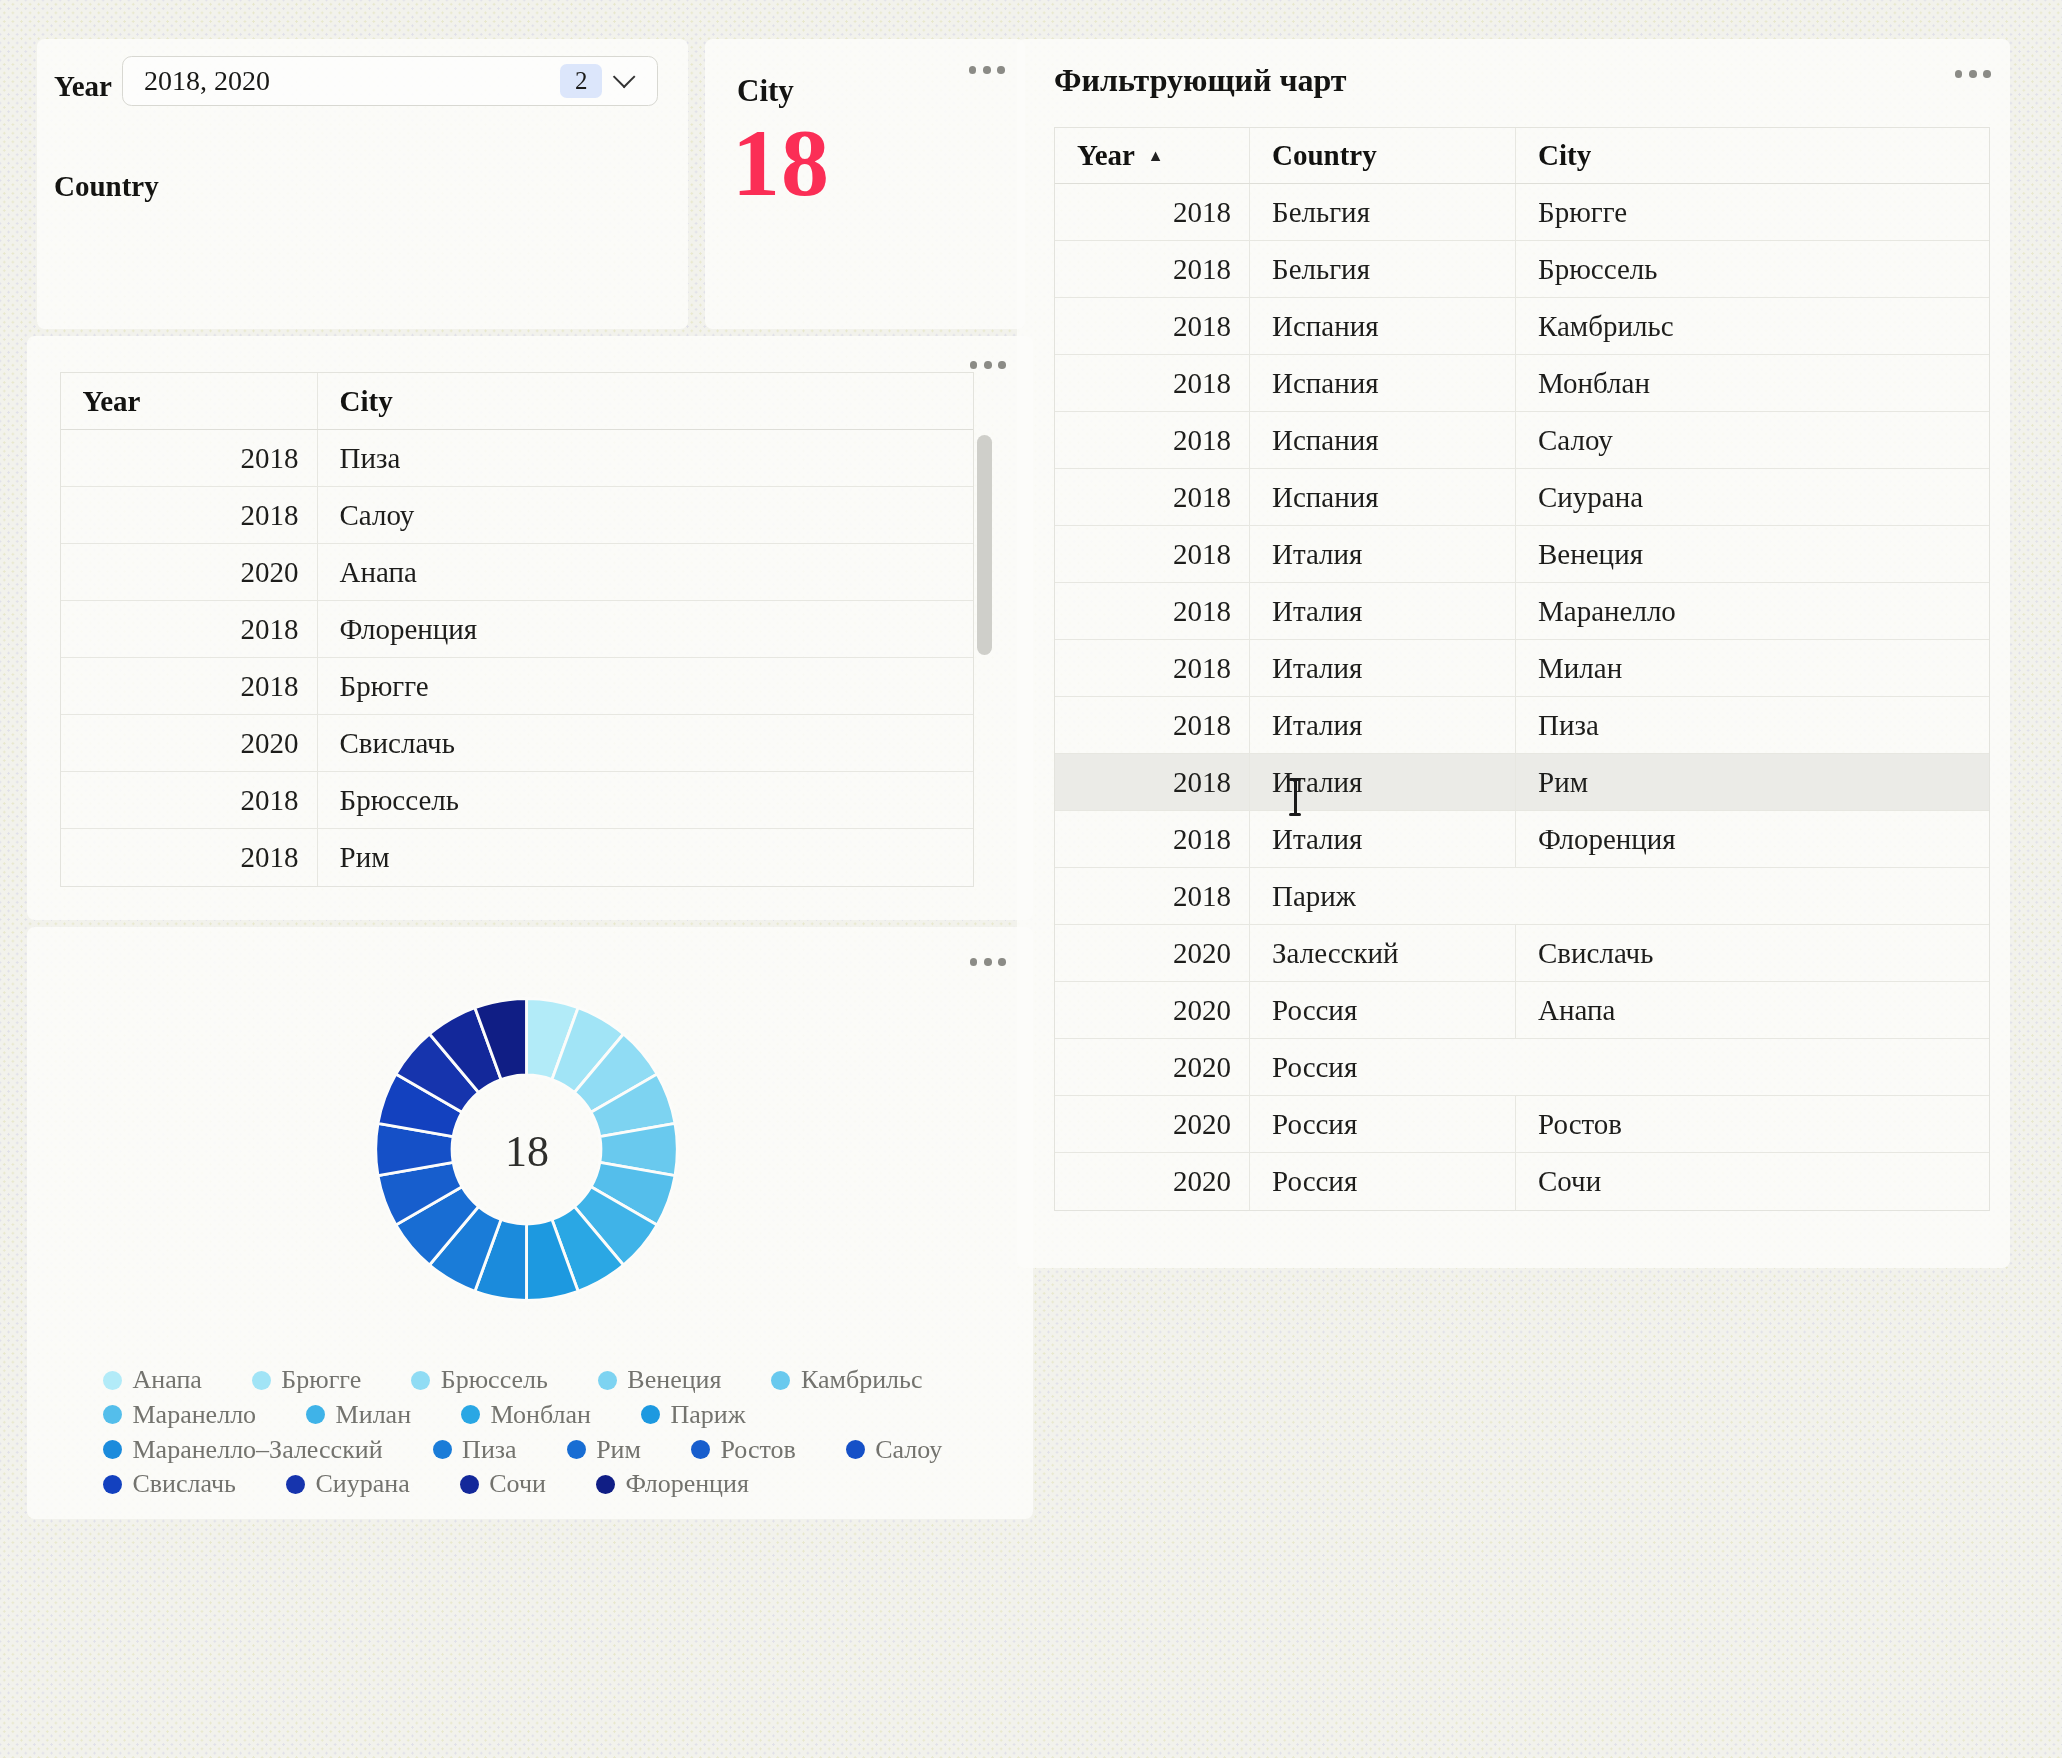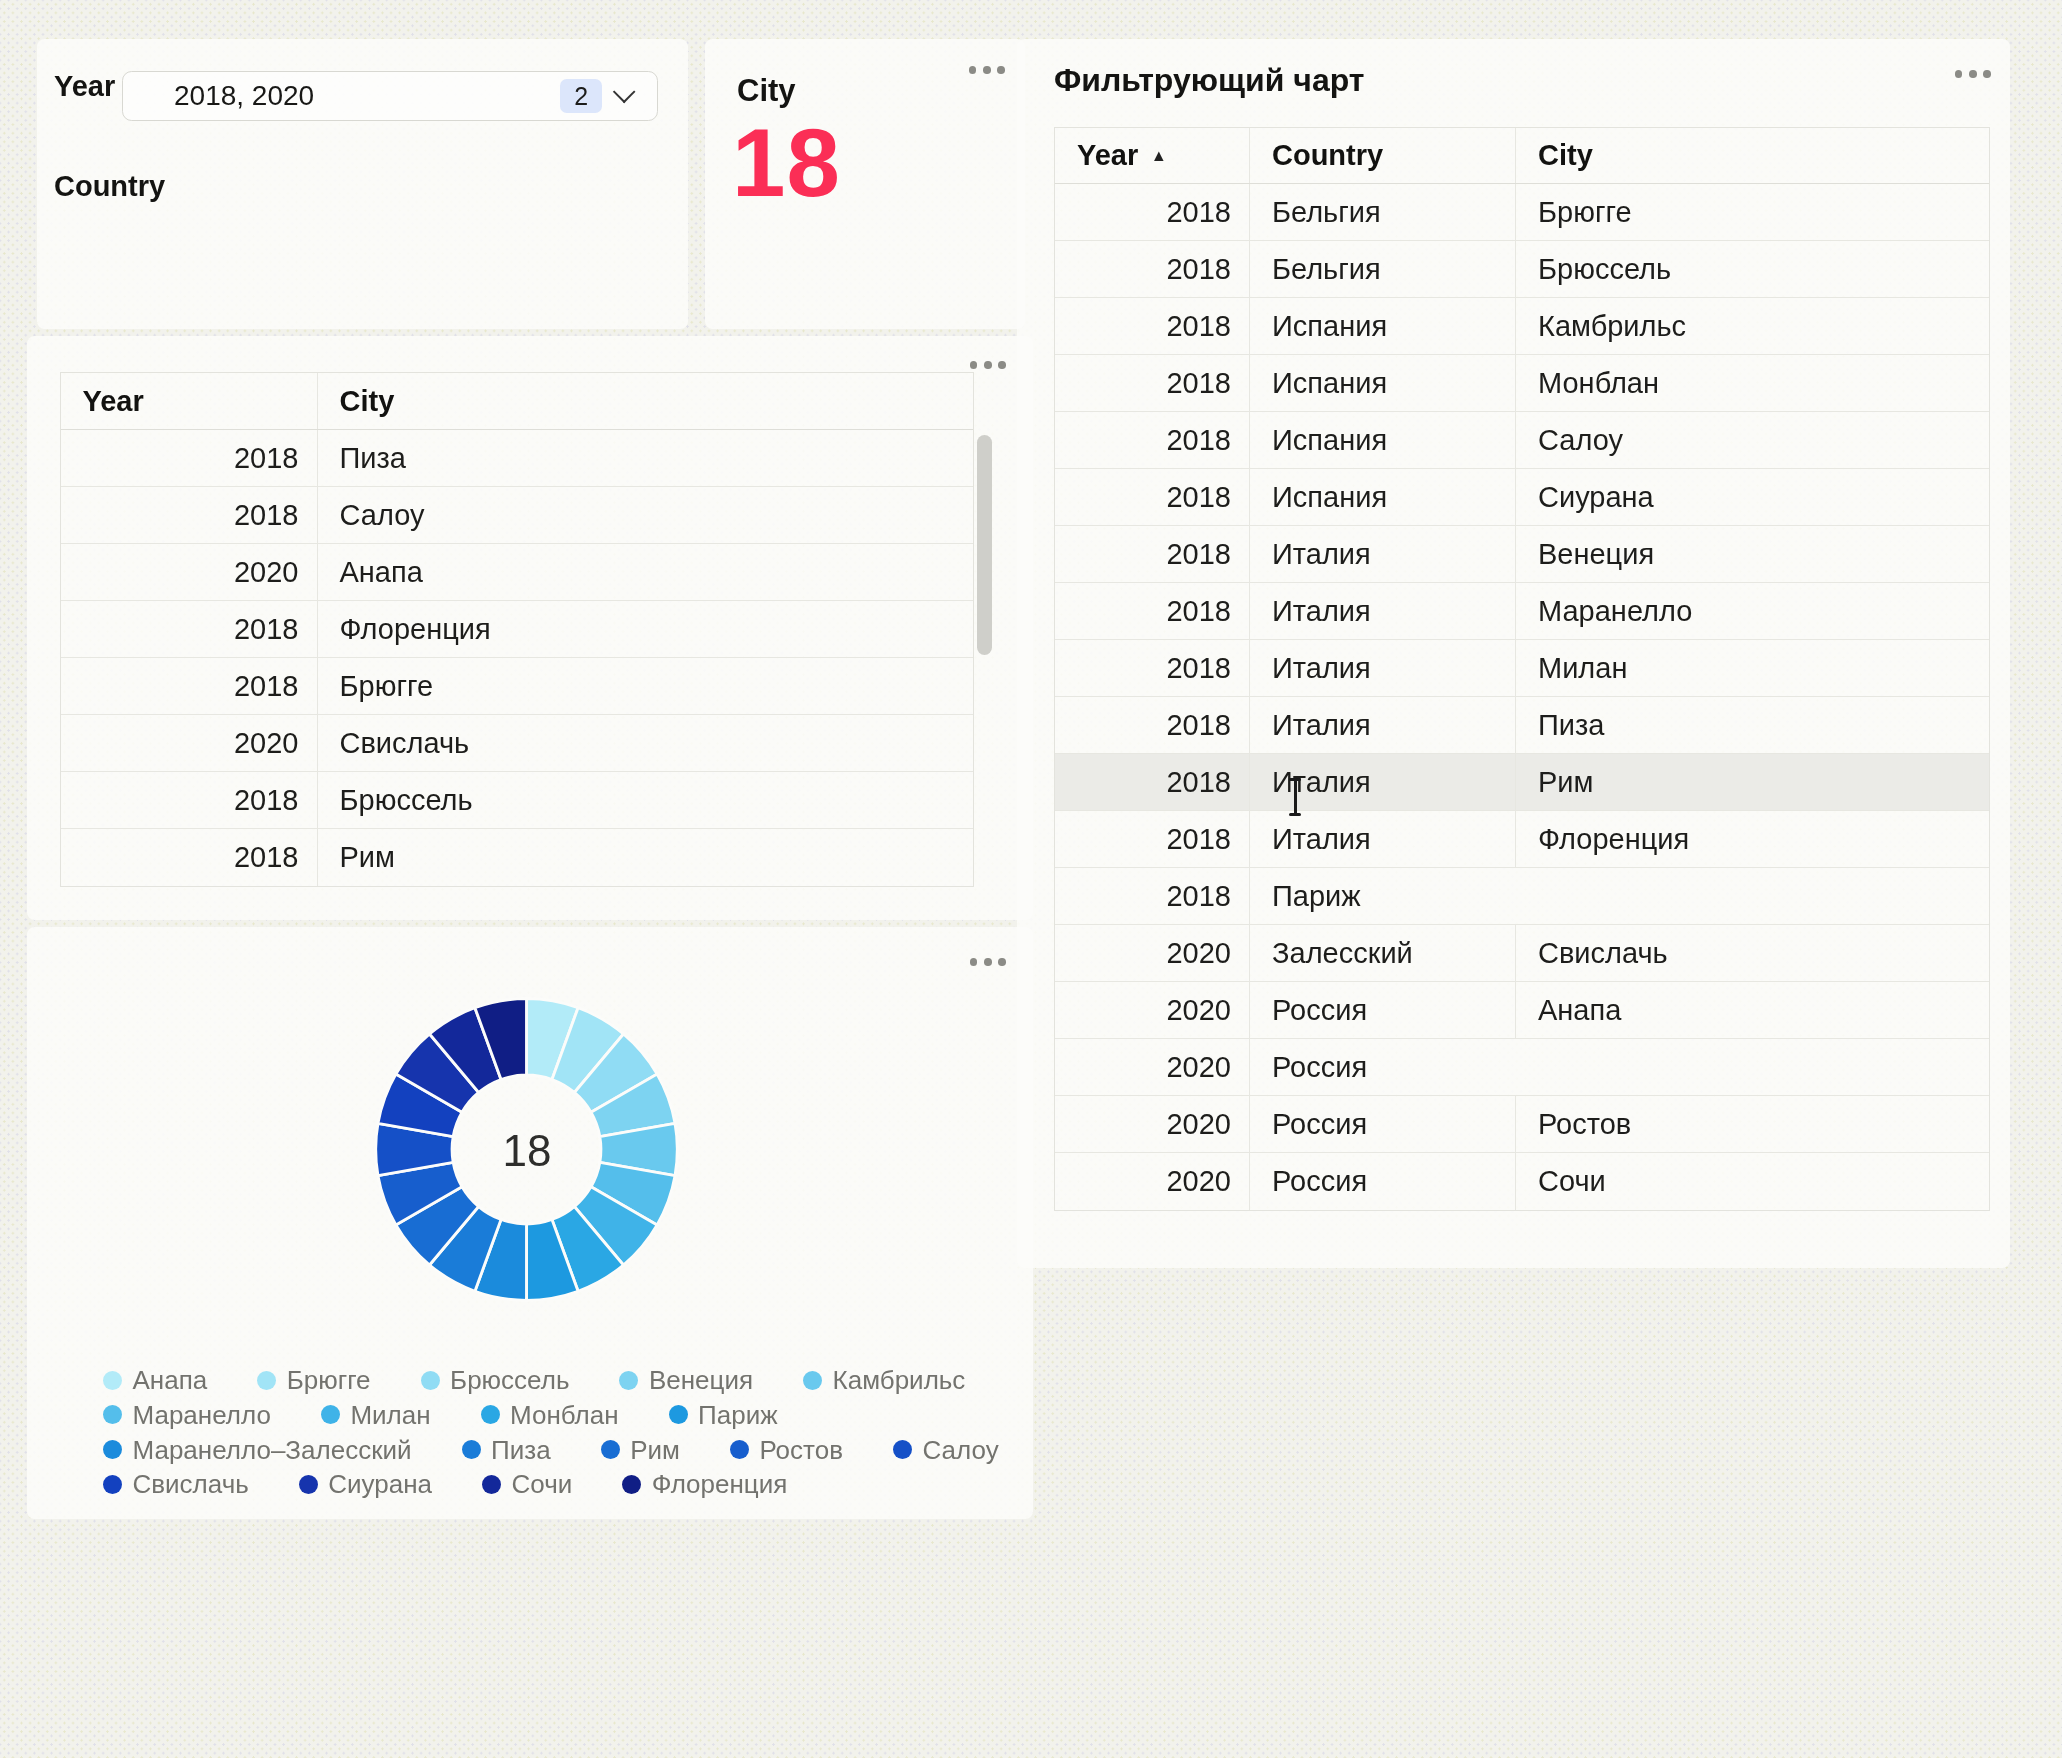--- a/index.html
+++ b/index.html
@@ -8,21 +8,21 @@
     font-family:"Liberation Sans","DejaVu Sans",sans-serif;
     background-color:#f2f2ec;
     background-image:
       radial-gradient(circle, rgba(200,200,110,0.25) 1.1px, transparent 1.3px),
       radial-gradient(circle, rgba(150,150,215,0.20) 1.1px, transparent 1.3px);
     background-size:8.6px 8.6px, 8.6px 8.6px;
     background-position:0 0, 4.3px 4.3px;
     color:#1b1b19;
     overflow:hidden;
   }
-  .page { position:relative; width:1864px; height:1759px; }
+  .page { position:relative; width:1864px; height:1759px;font-family:Liberation Serif, serif; }
   .card { position:absolute; background:rgba(252,252,249,0.88); border-radius:7.6px; }
 
   
   .menu-dots { position:absolute; display:flex; gap:6.7px; cursor:pointer; }
   .menu-dots i { width:7.6px; height:7.6px; border-radius:50%; background:#8b8b86; }
 
   
   .flt-label { position:absolute; font-size:29px; font-weight:bold; color:#141412; }
   .select {
     position:absolute; height:50px; border:1.9px solid #d8d8d2; border-radius:9.6px;
@@ -81,21 +81,21 @@
   .ibeam .cap { position:absolute; left:1px; width:12.4px; height:2.9px; background:#1a1a1a; border-radius:1.9px; }
   .ibeam .cap.t { top:0; } .ibeam .cap.b { bottom:0; }
 </style>
 </head>
 <body>
 
 <div class="page">
 
   <div class="card" style="left:37px; top:39px; width:651px; height:290px;">
     <div class="flt-label" style="left:17px; top:31px;">Year</div>
-    <div class="select" style="left:85px; top:32px; width:536px;padding-left:30px;">
+    <div class="select" style="left:85px; top:17px; width:536px;">
       <span class="val">2018, 2020</span>
       <span class="badge" style="background: rgb(220, 230, 251);">2</span>
       <span class="chevron"></span>
     </div>
     <div class="flt-label" style="left:17px; top:131px;">Country</div>
   </div>
 
   <div class="card" style="left:705px; top:39px; width:320px; height:290px;">
     <div class="menu-dots" style="right:20px; top:27px;">
       <i></i>

